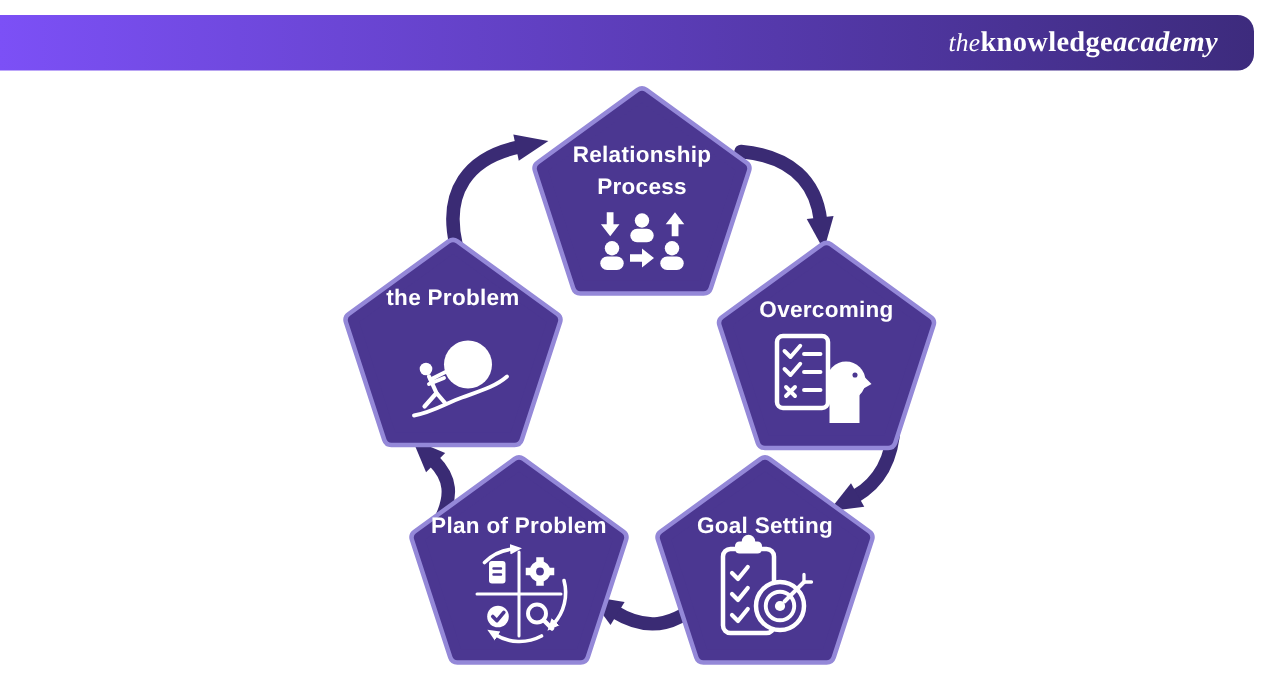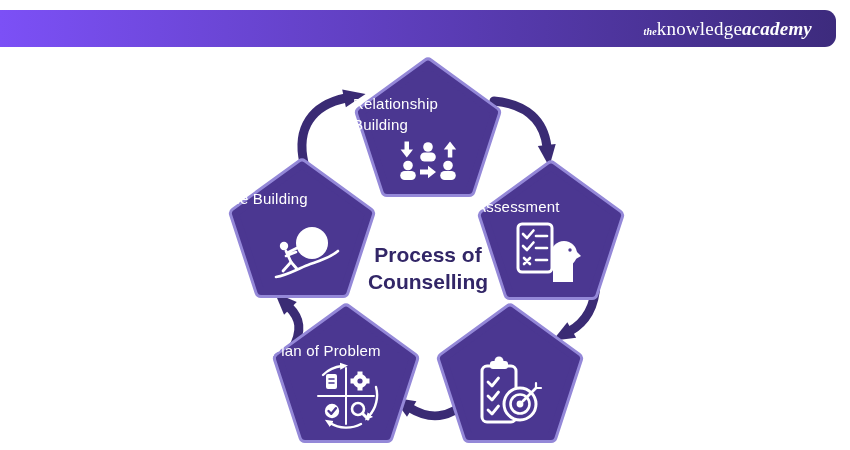--- a/index.html
+++ b/index.html
@@ -8,34 +8,34 @@
     --arrow:#3a2b74; --title-color:#322667; --label-color:#ffffff; --bg:#ffffff;
   }
   html,body{margin:0;padding:0;background:#fff;}
   .stage{position:relative;width:850px;height:450px;background:var(--bg);overflow:hidden;
          font-family:"Liberation Sans",sans-serif;}
   .header{position:absolute;top:10px;left:0;width:836px;height:37px;
           background:linear-gradient(90deg,var(--header-grad-left),var(--header-grad-right));
           border-radius:0 11px 11px 0;display:flex;align-items:center;justify-content:flex-end;
           padding-right:24px;box-sizing:border-box;}
   .logo{color:#fff;font-family:"Liberation Serif",serif;font-size:19px;letter-spacing:.2px;white-space:nowrap;}
-  .logo .pre{font-style:italic;font-size:10px;font-weight:bold;}
-  .logo .w1{font-weight:normal;}
+  .logo .pre{font-style:italic;font-size:17px;font-weight:normal;}
+  .logo .w1{font-weight:bold;}
   .logo .w2{font-weight:bold;font-style:italic;}
   svg.diagram{position:absolute;left:0;top:0;}
   polygon.po{fill:var(--pent-border);stroke:var(--pent-border);stroke-width:13;stroke-linejoin:round;}
   polygon.pi{fill:var(--pent-fill);stroke:var(--pent-fill);stroke-width:7;stroke-linejoin:round;}
   .arrow{fill:none;stroke:var(--arrow);stroke-width:9;stroke-linecap:round;}
   .ah{fill:var(--arrow);}
   .wf{fill:#fff;}
   .ws{stroke:#fff;fill:none;stroke-linecap:round;stroke-linejoin:round;}
   .pf{fill:var(--pent-fill);}
   .ps{stroke:var(--pent-fill);fill:none;stroke-linecap:round;stroke-linejoin:round;}
-  .label{position:absolute;color:var(--label-color);font-weight:normal;font-size:15px;
-         line-height:21px;letter-spacing:.2px;}
+  .label{position:absolute;color:var(--label-color);font-weight:bold;font-size:15px;
+         line-height:21px;text-align:center;letter-spacing:.2px;}
   .label span{display:block;}
   .title{position:absolute;left:328px;top:241px;width:200px;text-align:center;
          color:var(--title-color);font-weight:bold;font-size:21px;line-height:27px;}
   .title span{display:block;}
 </style>
 </head>
 <body>
 
 <div class="stage">
 
@@ -147,30 +147,29 @@
         <circle class="wf" cx="284" cy="246" r="4.2"></circle>
         <path class="ws" d="M286,251 L291,262" stroke-width="2.8"></path>
         <path class="ws" d="M287,253 L297,248 M286,256 L296,252" stroke-width="2.6"></path>
         <path class="ws" d="M291,262 L283,271 M291,262 L297,269" stroke-width="2.8"></path>
       </g>
     </g>
   </svg>
 
   <div class="label" style="left:353px;top:93px;width:150px;">
     <span>Relationship</span>
-    <span>Building</span>
+    <span>Process</span>
   </div>
   <div class="label" style="left:476px;top:196px;width:150px;">
-    <span>Assessment</span>
+    <span>Overcoming</span>
+  </div>
+  <div class="label" style="left:435px;top:340px;width:150px;">
+    <span>Goal Setting</span>
   </div>
   <div class="label" style="left:271px;top:340px;width:150px;">
     <span>Plan of Problem</span>
   </div>
   <div class="label" style="left:227px;top:188px;width:150px;">
-    <span>the Building</span>
+    <span>the Problem</span>
   </div>
 
-  <div class="title">
-    <span>Process of</span>
-    <span>Counselling</span>
-  </div>
 
 </div>
 
 </body></html>

